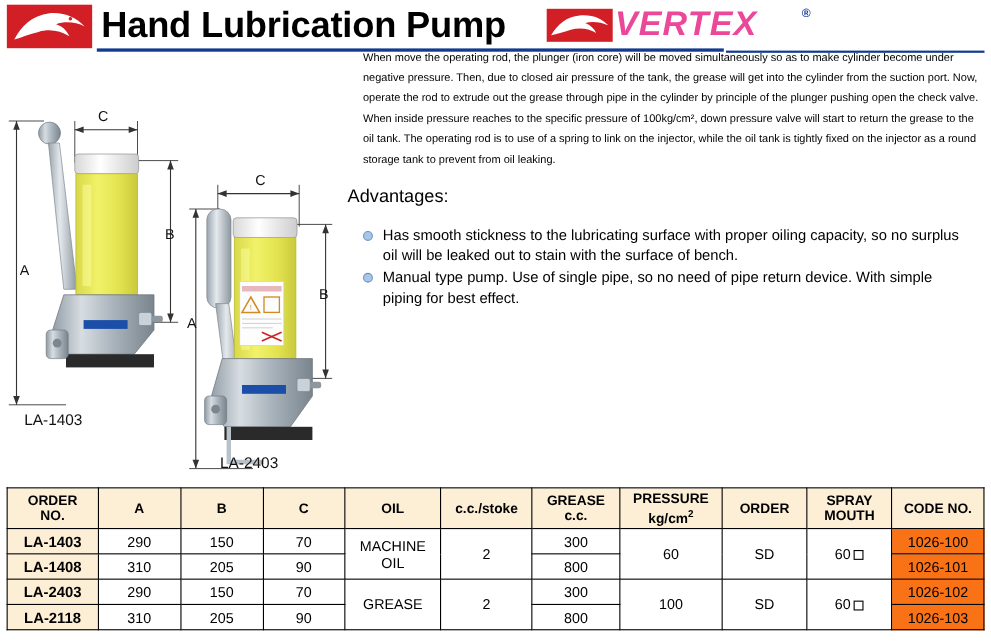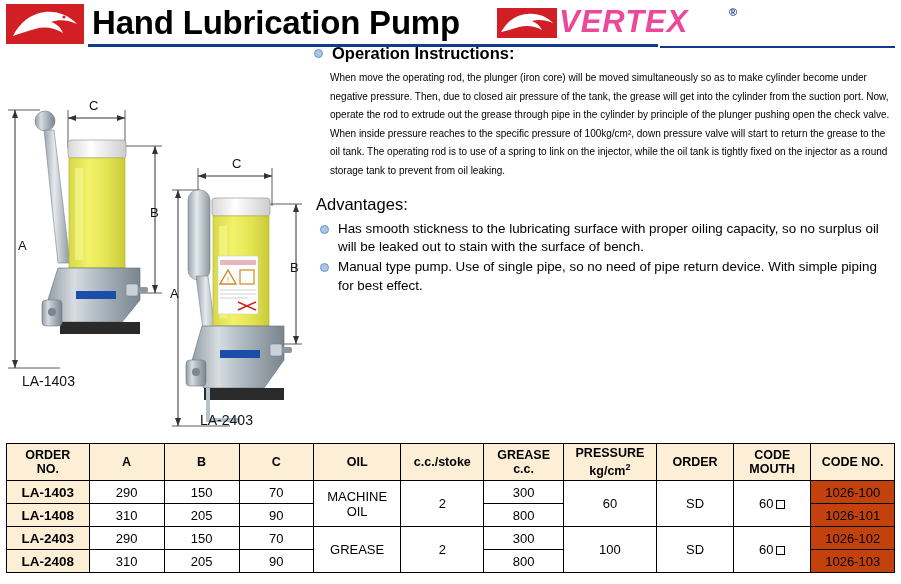--- a/index.html
+++ b/index.html
@@ -130,21 +130,21 @@
     padding-left: 18px;
     margin: 0;
   }
   .adv-head {
     font-size: 16.5px;
     font-weight: normal;
     margin: 14px 0 4px 4px;
   }
   ul.adv {
     list-style: none;
-    margin: 6px;
+    margin: 16px;
     padding: 0 0 0 2px;
   }
   ul.adv li {
     position: relative;
     padding-left: 18px;
     font-size: 13.4px;
     line-height: 18.4px;
     margin-bottom: 2px;
   }
   ul.adv li .bullet {
@@ -181,21 +181,21 @@
     height: 34px;
     line-height: 14px;
   }
   table.spec tbody td { height: 23px; }
   td.ordercell {
     background: #fdefd6;
     font-weight: bold;
     font-size: 13.5px;
   }
   td.codecell {
-    background: #c2410c;
+    background: #f97316;
     font-size: 13px;
   }
   .sup { font-size: 9px; vertical-align: super; }
   .sq {
     display: inline-block;
     width: 9px; height: 9px;
     border: 1px solid #000;
     margin-left: 3px;
     vertical-align: -1px;
   }
@@ -345,24 +345,20 @@
   <div class="dim-label" style="left:170px; top:238px;">A</div>
   <div class="dim-label" style="left:290px; top:212px;">B</div>
   <div class="dim-label" style="left:232px; top:108px;">C</div>
 
   <div class="caption" style="left:22px; top:325px;">LA-1403</div>
   <div class="caption" style="left:200px; top:364px;">LA-2403</div>
 </div>
 
 <div class="rightcol">
 
-  <div class="sec-head">
-    <span class="bullet"></span>
-    <span>Operation Instructions:</span>
-  </div>
 
   <p class="body-text">When move the operating rod, the plunger (iron core) will be moved simultaneously so as to make cylinder become under negative pressure. Then, due to closed air pressure of the tank, the grease will get into the cylinder from the suction port. Now, operate the rod to extrude out the grease through pipe in the cylinder by principle of  the plunger pushing open the check valve. When inside pressure reaches to the specific pressure of 100kg/cm², down pressure valve will start to return the grease to the oil tank. The operating rod is to use of a spring to link on the injector, while the oil tank is tightly fixed on the injector as a round storage tank to prevent from oil leaking.</p>
 
   <div class="adv-head">Advantages:</div>
 
   <ul class="adv">
     <li>
       <span class="bullet"></span>
       <span>Has smooth stickness to the lubricating surface with proper oiling capacity, so no surplus oil will be leaked out to stain with the surface of bench.</span>
     </li>
@@ -402,21 +398,21 @@
         <th>
           <span>GREASE</span><br>
           <span>c.c.</span>
         </th>
         <th>
           <span>PRESSURE</span><br>
           <span>kg/cm</span><span class="sup">2</span>
         </th>
         <th>ORDER</th>
         <th>
-          <span>CODE</span><br>
+          <span>SPRAY</span><br>
           <span>MOUTH</span>
         </th>
         <th>CODE NO.</th>
       </tr>
     </thead>
     <tbody>
       <tr>
         <td class="ordercell">LA-1403</td>
         <td>290</td>
         <td>150</td>
@@ -444,21 +440,21 @@
         <td>70</td>
         <td rowspan="2">GREASE</td>
         <td rowspan="2">2</td>
         <td>300</td>
         <td rowspan="2">100</td>
         <td rowspan="2">SD</td>
         <td rowspan="2"><span>60</span><span class="sq"></span></td>
         <td class="codecell">1026-102</td>
       </tr>
       <tr>
-        <td class="ordercell">LA-2408</td>
+        <td class="ordercell">LA-2118</td>
         <td>310</td>
         <td>205</td>
         <td>90</td>
         <td>800</td>
         <td class="codecell">1026-103</td>
       </tr>
     </tbody>
   </table>
 </div>
 

